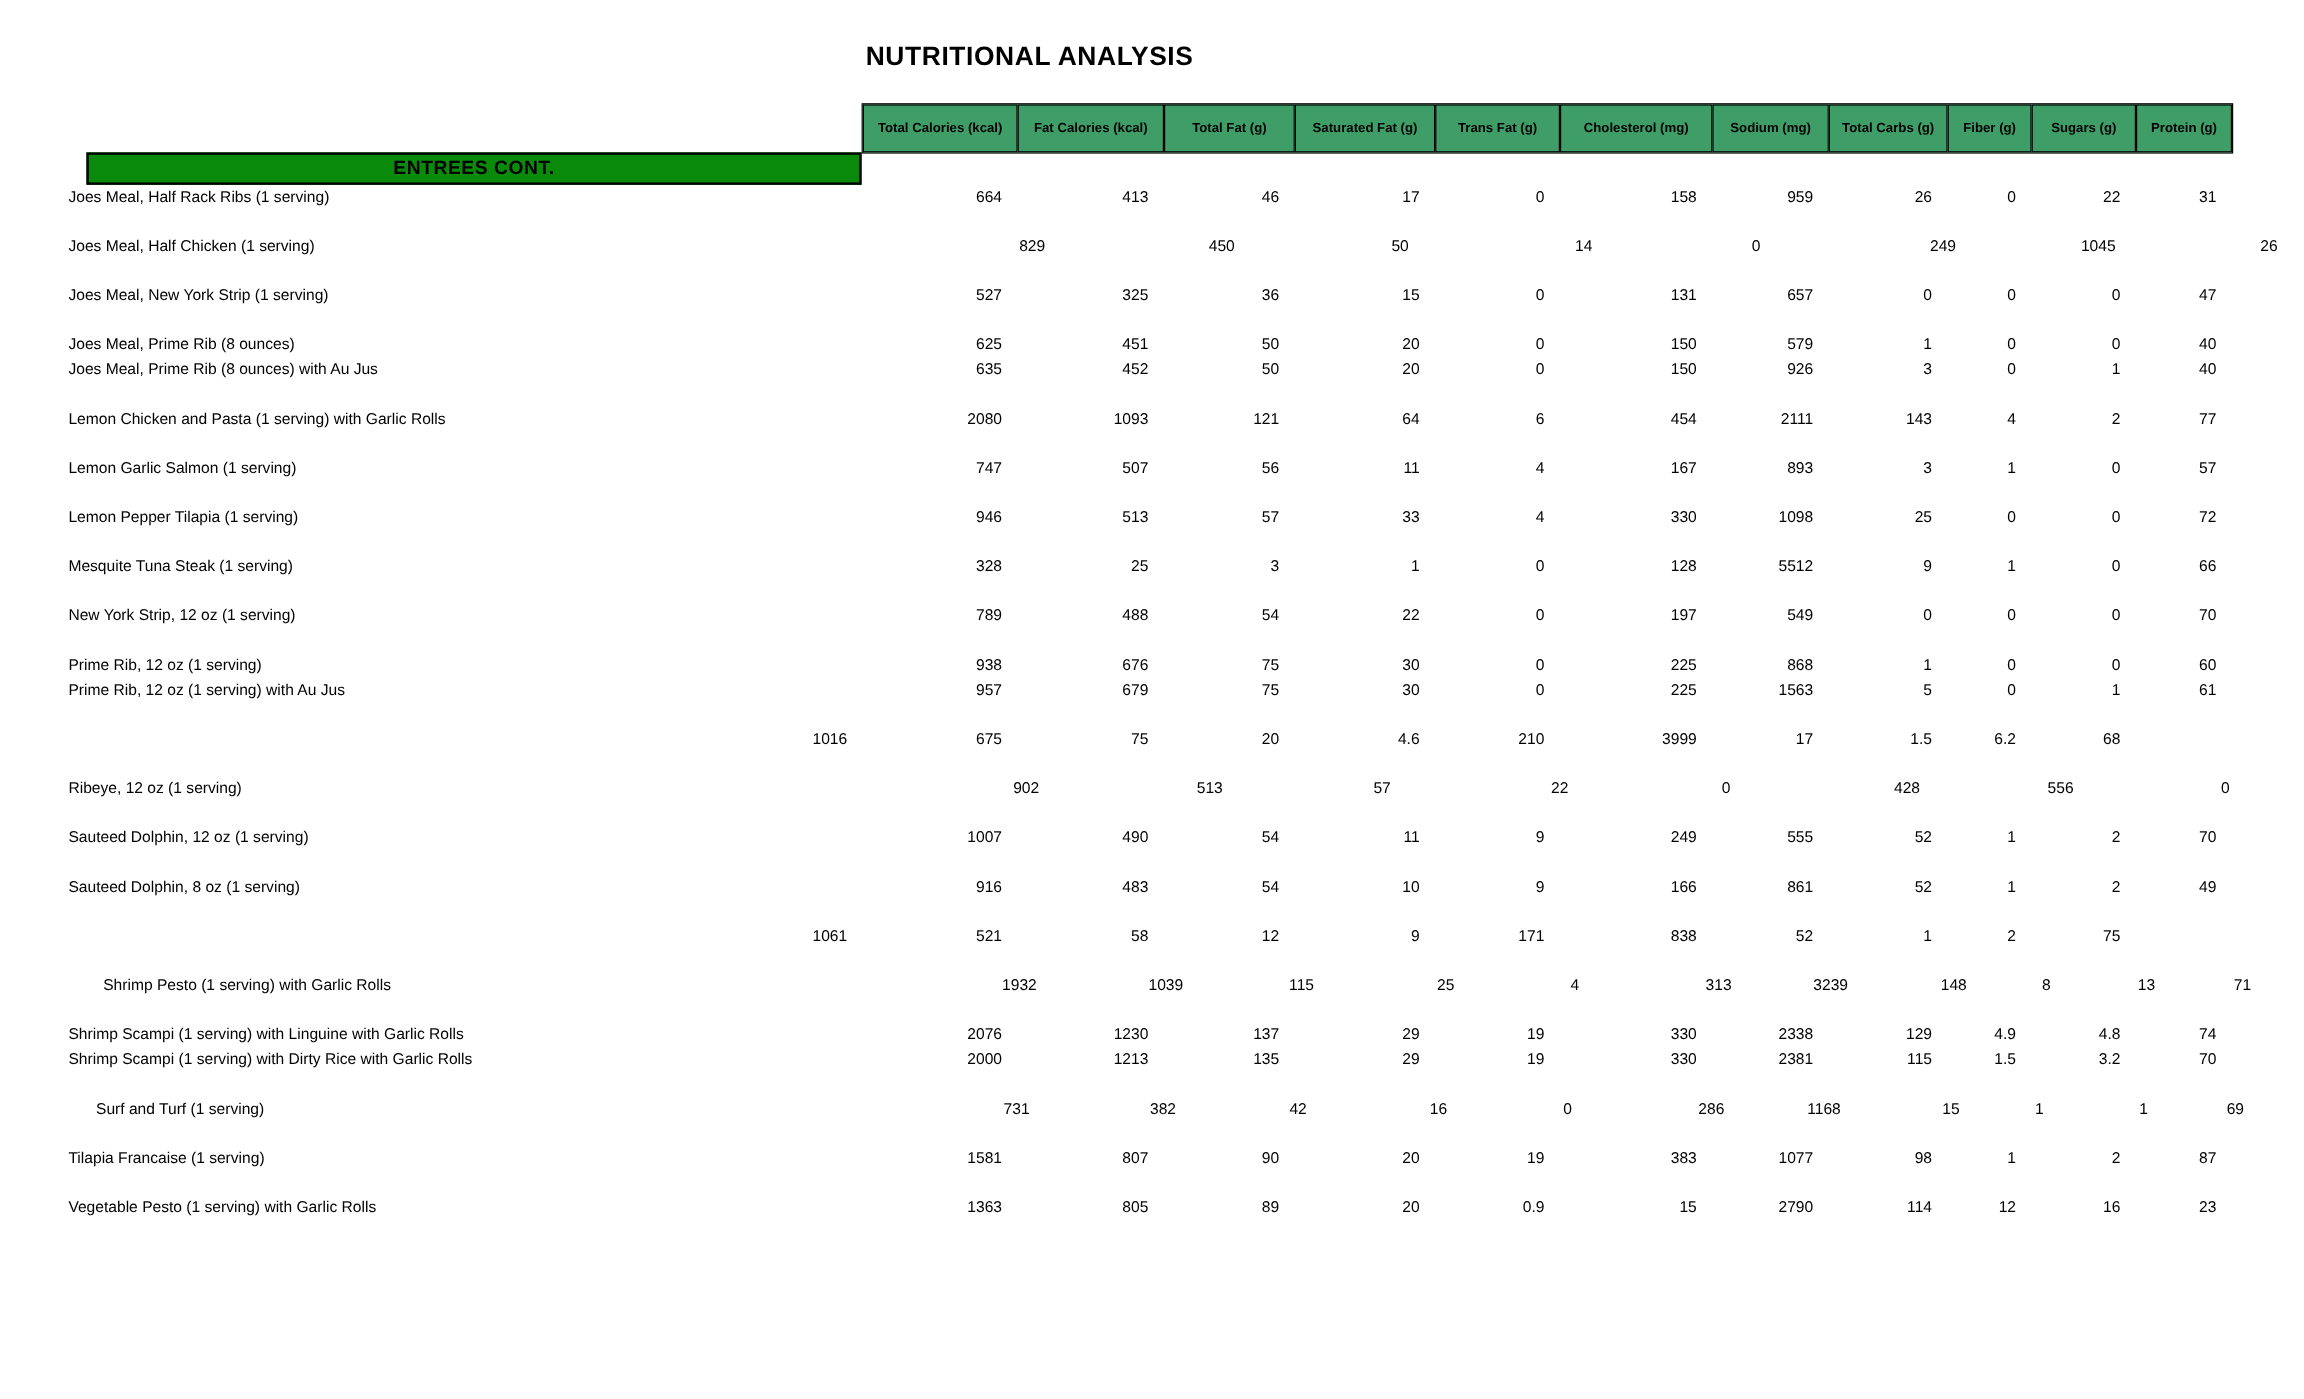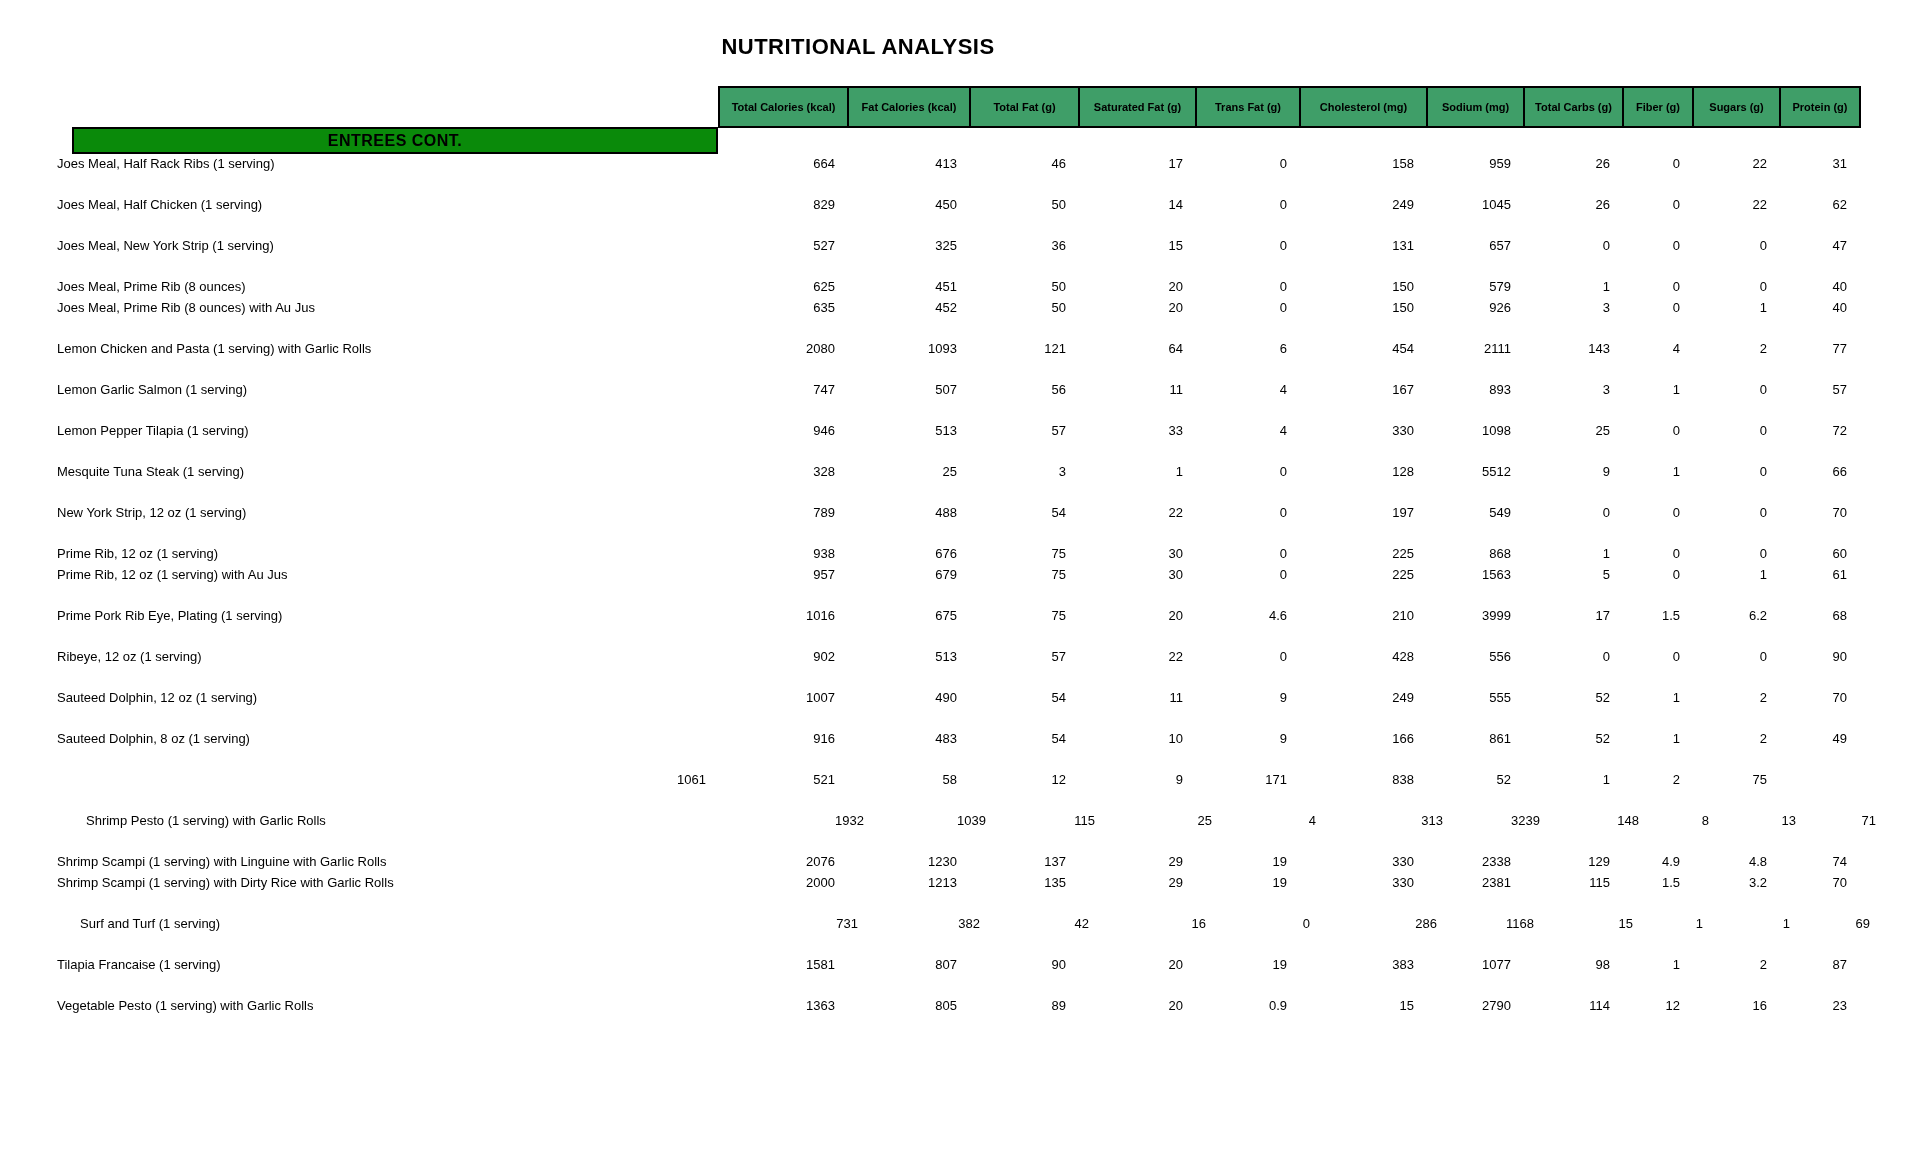--- a/index.html
+++ b/index.html
@@ -117,21 +117,21 @@
           <div class="cell-val">0</div>
           <div class="cell-val">158</div>
           <div class="cell-val">959</div>
           <div class="cell-val">26</div>
           <div class="cell-val">0</div>
           <div class="cell-val">22</div>
           <div class="cell-val">31</div>
         </div>
       </div>
       <div class="group">
-        <div class="row" style="grid-template-columns: 718px 129px 122px 109px 117px 104px 127px 97px 99px 70px 87px 80px;">
+        <div class="row" style="grid-template-columns: 718px 129px 122px 109px 117px 104px 127px 97px 99px 70px 87px 80px; gap: 36px;">
           <div class="cell-name">Joes Meal, Half Chicken (1 serving)</div>
           <div class="cell-val">829</div>
           <div class="cell-val">450</div>
           <div class="cell-val">50</div>
           <div class="cell-val">14</div>
           <div class="cell-val">0</div>
           <div class="cell-val">249</div>
           <div class="cell-val">1045</div>
           <div class="cell-val">26</div>
           <div class="cell-val">0</div>
@@ -290,36 +290,35 @@
           <div class="cell-val">225</div>
           <div class="cell-val">1563</div>
           <div class="cell-val">5</div>
           <div class="cell-val">0</div>
           <div class="cell-val">1</div>
           <div class="cell-val">61</div>
         </div>
       </div>
       <div class="group">
         <div class="row" style="grid-template-columns: 718px 129px 122px 109px 117px 104px 127px 97px 99px 70px 87px 80px;">
-          <div class="cell-name">Prime Pork Rib Eye, Plating (1 serving)</div>
           <div class="cell-val">1016</div>
           <div class="cell-val">675</div>
           <div class="cell-val">75</div>
           <div class="cell-val">20</div>
           <div class="cell-val">4.6</div>
           <div class="cell-val">210</div>
           <div class="cell-val">3999</div>
           <div class="cell-val">17</div>
           <div class="cell-val">1.5</div>
           <div class="cell-val">6.2</div>
           <div class="cell-val">68</div>
         </div>
       </div>
       <div class="group">
-        <div class="row" style="grid-template-columns: 718px 129px 122px 109px 117px 104px 127px 97px 99px 70px 87px 80px;">
+        <div class="row" style="grid-template-columns: 718px 129px 122px 109px 117px 104px 127px 97px 99px 70px 87px 80px; gap: 31px;">
           <div class="cell-name">Ribeye, 12 oz (1 serving)</div>
           <div class="cell-val">902</div>
           <div class="cell-val">513</div>
           <div class="cell-val">57</div>
           <div class="cell-val">22</div>
           <div class="cell-val">0</div>
           <div class="cell-val">428</div>
           <div class="cell-val">556</div>
           <div class="cell-val">0</div>
           <div class="cell-val">0</div>

